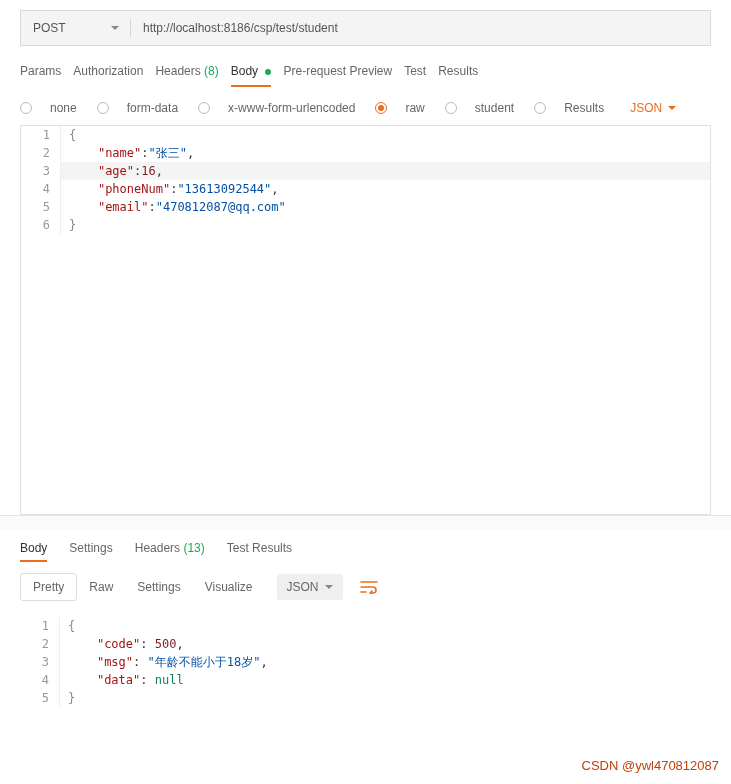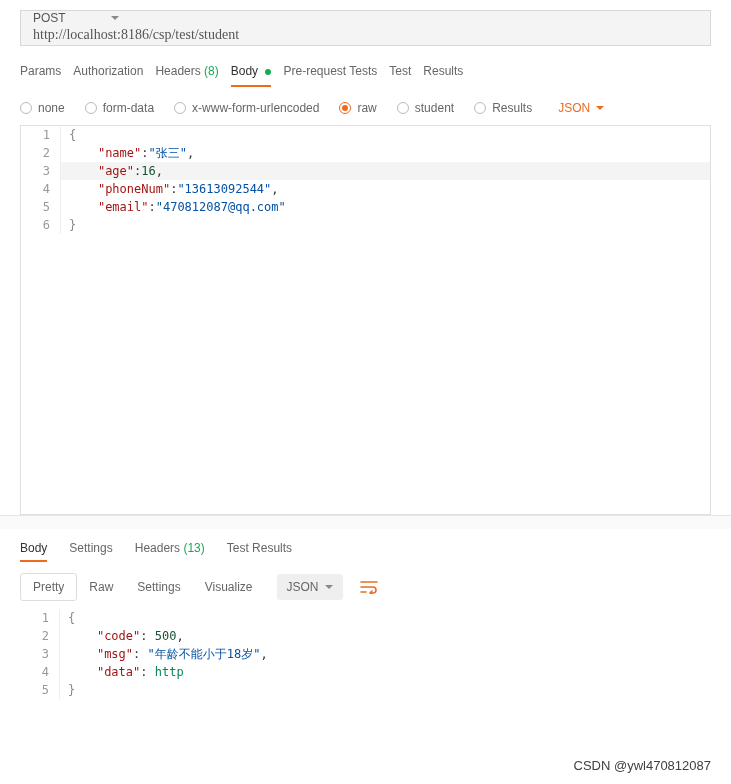--- a/index.html
+++ b/index.html
@@ -1,66 +1,66 @@
 <!DOCTYPE html>
 <html><head>
   <meta charset="utf-8">
   <style>
     * { box-sizing: border-box; margin: 0; padding: 0; }
     body { font-family: Arial, sans-serif; font-size: 12px; color: #555; background: #fff; width: 731px; }
 
-    .request-bar { margin: 10px 20px 0; display: flex; border: 1px solid #d8d8d8; background: #f4f4f4; height: 36px; flex-direction: column; }
+    .request-bar { margin: 10px 20px 0; display: flex; border: 1px solid #d8d8d8; background: #f4f4f4; height: 36px; }
     .method-select { width: 110px; display: flex; align-items: center; padding: 0 12px; font-size: 12px; color: #555; cursor: pointer; position: relative; }
     .method-select::after { content: ""; position: absolute; right: 0; top: 8px; bottom: 8px; width: 1px; background: #d8d8d8; }
     .caret-down { width: 0; height: 0; border-left: 4px solid transparent; border-right: 4px solid transparent; border-top: 4px solid #888; margin-left: auto; }
-    .url-input { flex: 1; background: #f4f4f4; border: none; padding: 0 12px; font-size: 14px; color: #555; outline: none; font-family: Liberation Serif, serif; }
+    .url-input { flex: 1; background: #f4f4f4; border: none; padding: 0 12px; font-size: 12px; color: #555; outline: none; }
 
     .tabs { display: flex; margin: 10px 20px 0; gap: 12px; border-bottom: 1px solid transparent; }
     .tab { padding: 8px 0; color: #666; cursor: pointer; font-size: 12px; position: relative; }
     .tab.active { color: #333; }
     .tab.active::after { content: ""; position: absolute; left: 0; right: 0; bottom: -1px; height: 2px; background: #ed6b1e; }
     .badge-green { color: #1aaa55; }
     .dot-green { width: 6px; height: 6px; border-radius: 50%; background: #1aaa55; display: inline-block; margin-left: 4px; vertical-align: middle; }
 
     .body-opts { display: flex; align-items: center; margin: 14px 20px 10px; gap: 20px; }
-    .radio-opt { display: flex; align-items: center; gap: 6px; color: #666; cursor: pointer; }
+    .radio-opt { display: flex; align-items: center; gap: 18px; color: #666; cursor: pointer; }
     .radio-circle { width: 12px; height: 12px; border-radius: 50%; border: 1px solid #bbb; display: inline-flex; align-items: center; justify-content: center; }
     .radio-circle.checked { border-color: #ed6b1e; }
     .radio-circle.checked::after { content: ""; width: 6px; height: 6px; border-radius: 50%; background: #ed6b1e; }
     .format-sel { color: #ed6b1e; cursor: pointer; margin-left: 6px; display: flex; align-items: center; gap: 6px; }
 
     .code-editor { margin: 0 20px; border: 1px solid #e0e0e0; height: 390px; overflow: hidden; background: #fff; }
     .code-editor.small { height: auto; border: none; }
     .code-line { display: flex; font-family: Consolas, monospace; font-size: 12px; line-height: 18px; }
     .ln { width: 40px; text-align: right; padding-right: 10px; color: #999; user-select: none; border-right: 1px solid #eee; }
     .code { flex: 1; white-space: pre; padding-left: 8px; }
     .code-line.highlighted .code { background: #f4f4f4; }
     .tok-brace { color: #888; }
     .tok-key { color: #a31515; }
     .tok-string { color: #0451a5; }
-    .tok-number { color: #14532d; }
+    .tok-number { color: #7f1d1d; }
     .tok-null { color: #098658; }
     .tok-punc { color: #333; }
 
     .gap { height: 14px; border-top: 1px solid #e5e5e5; margin-top: 0; background: #fafafa; }
 
     .result-tabs { display: flex; margin: 6px 20px 0; gap: 22px; }
     .rtab { padding: 6px 0; color: #666; cursor: pointer; font-size: 12px; position: relative; }
     .rtab.active { color: #333; }
     .rtab.active::after { content: ""; position: absolute; left: 0; right: 0; bottom: -1px; height: 2px; background: #ed6b1e; }
 
-    .view-bar { display: flex; align-items: center; margin: 12px 20px 6px; gap: 0; }
+    .view-bar { display: flex; align-items: center; margin: 12px 20px 14px; gap: 0; }
     .vbtn { padding: 6px 12px; font-size: 12px; color: #666; cursor: pointer; }
     .vbtn.active { background: #fff; border: 1px solid #ddd; border-radius: 3px; }
     .vselect { background: #efefef; padding: 6px 10px; margin-left: 12px; border-radius: 3px; color: #666; cursor: pointer; display: flex; align-items: center; gap: 6px; }
     .wrap-icon { margin-left: 12px; width: 28px; height: 26px; display: flex; align-items: center; justify-content: center; color: #ed6b1e; cursor: pointer; }
 
     .result-code { margin: 6px 20px 0; border-top: 1px solid #e8e8e8; padding-top: 2px; }
 
-    .watermark { position: absolute; right: 20px; top: 758px; color: #404040; font-size: 13px; pointer-events: none; }
+    .watermark { position: absolute; right: 12px; top: 758px; color: #c2410c; font-size: 13px; pointer-events: none; }
     .container { position: relative; width: 731px; height: 784px; overflow: hidden; }
   </style>
 </head>
 <body>
 <div class="container">
 
 <div class="request-bar">
   <div class="method-select">
     <span>POST</span>
     <span class="caret-down"></span>
@@ -72,21 +72,21 @@
   <div class="tab">Params</div>
   <div class="tab">Authorization</div>
   <div class="tab">
     <span>Headers</span>
     <span class="badge-green">(8)</span>
   </div>
   <div class="tab active">
     <span>Body</span>
     <span class="dot-green"></span>
   </div>
-  <div class="tab">Pre-request Tests</div>
+  <div class="tab">Pre-request Preview</div>
   <div class="tab">Test</div>
   <div class="tab">Results</div>
 </div>
 
 <div class="body-opts">
   <div class="radio-opt">
         <span class="radio-circle"></span>
         <span>none</span>
       </div>
   <div class="radio-opt">
@@ -178,21 +178,21 @@
       <div class="code-line">
         <div class="ln">2</div>
         <div class="code">    <span class="tok-key">"code"</span><span class="tok-punc">:</span> <span class="tok-number">500</span><span class="tok-punc">,</span></div>
       </div>
       <div class="code-line">
         <div class="ln">3</div>
         <div class="code">    <span class="tok-key">"msg"</span><span class="tok-punc">:</span> <span class="tok-string">"年龄不能小于18岁"</span><span class="tok-punc">,</span></div>
       </div>
       <div class="code-line">
         <div class="ln">4</div>
-        <div class="code">    <span class="tok-key">"data"</span><span class="tok-punc">:</span> <span class="tok-null">http</span></div>
+        <div class="code">    <span class="tok-key">"data"</span><span class="tok-punc">:</span> <span class="tok-null">null</span></div>
       </div>
       <div class="code-line">
         <div class="ln">5</div>
         <div class="code"><span class="tok-brace">}</span></div>
       </div>
     </div>
 
 <div class="watermark">CSDN @ywl470812087</div>
 
 </div>

